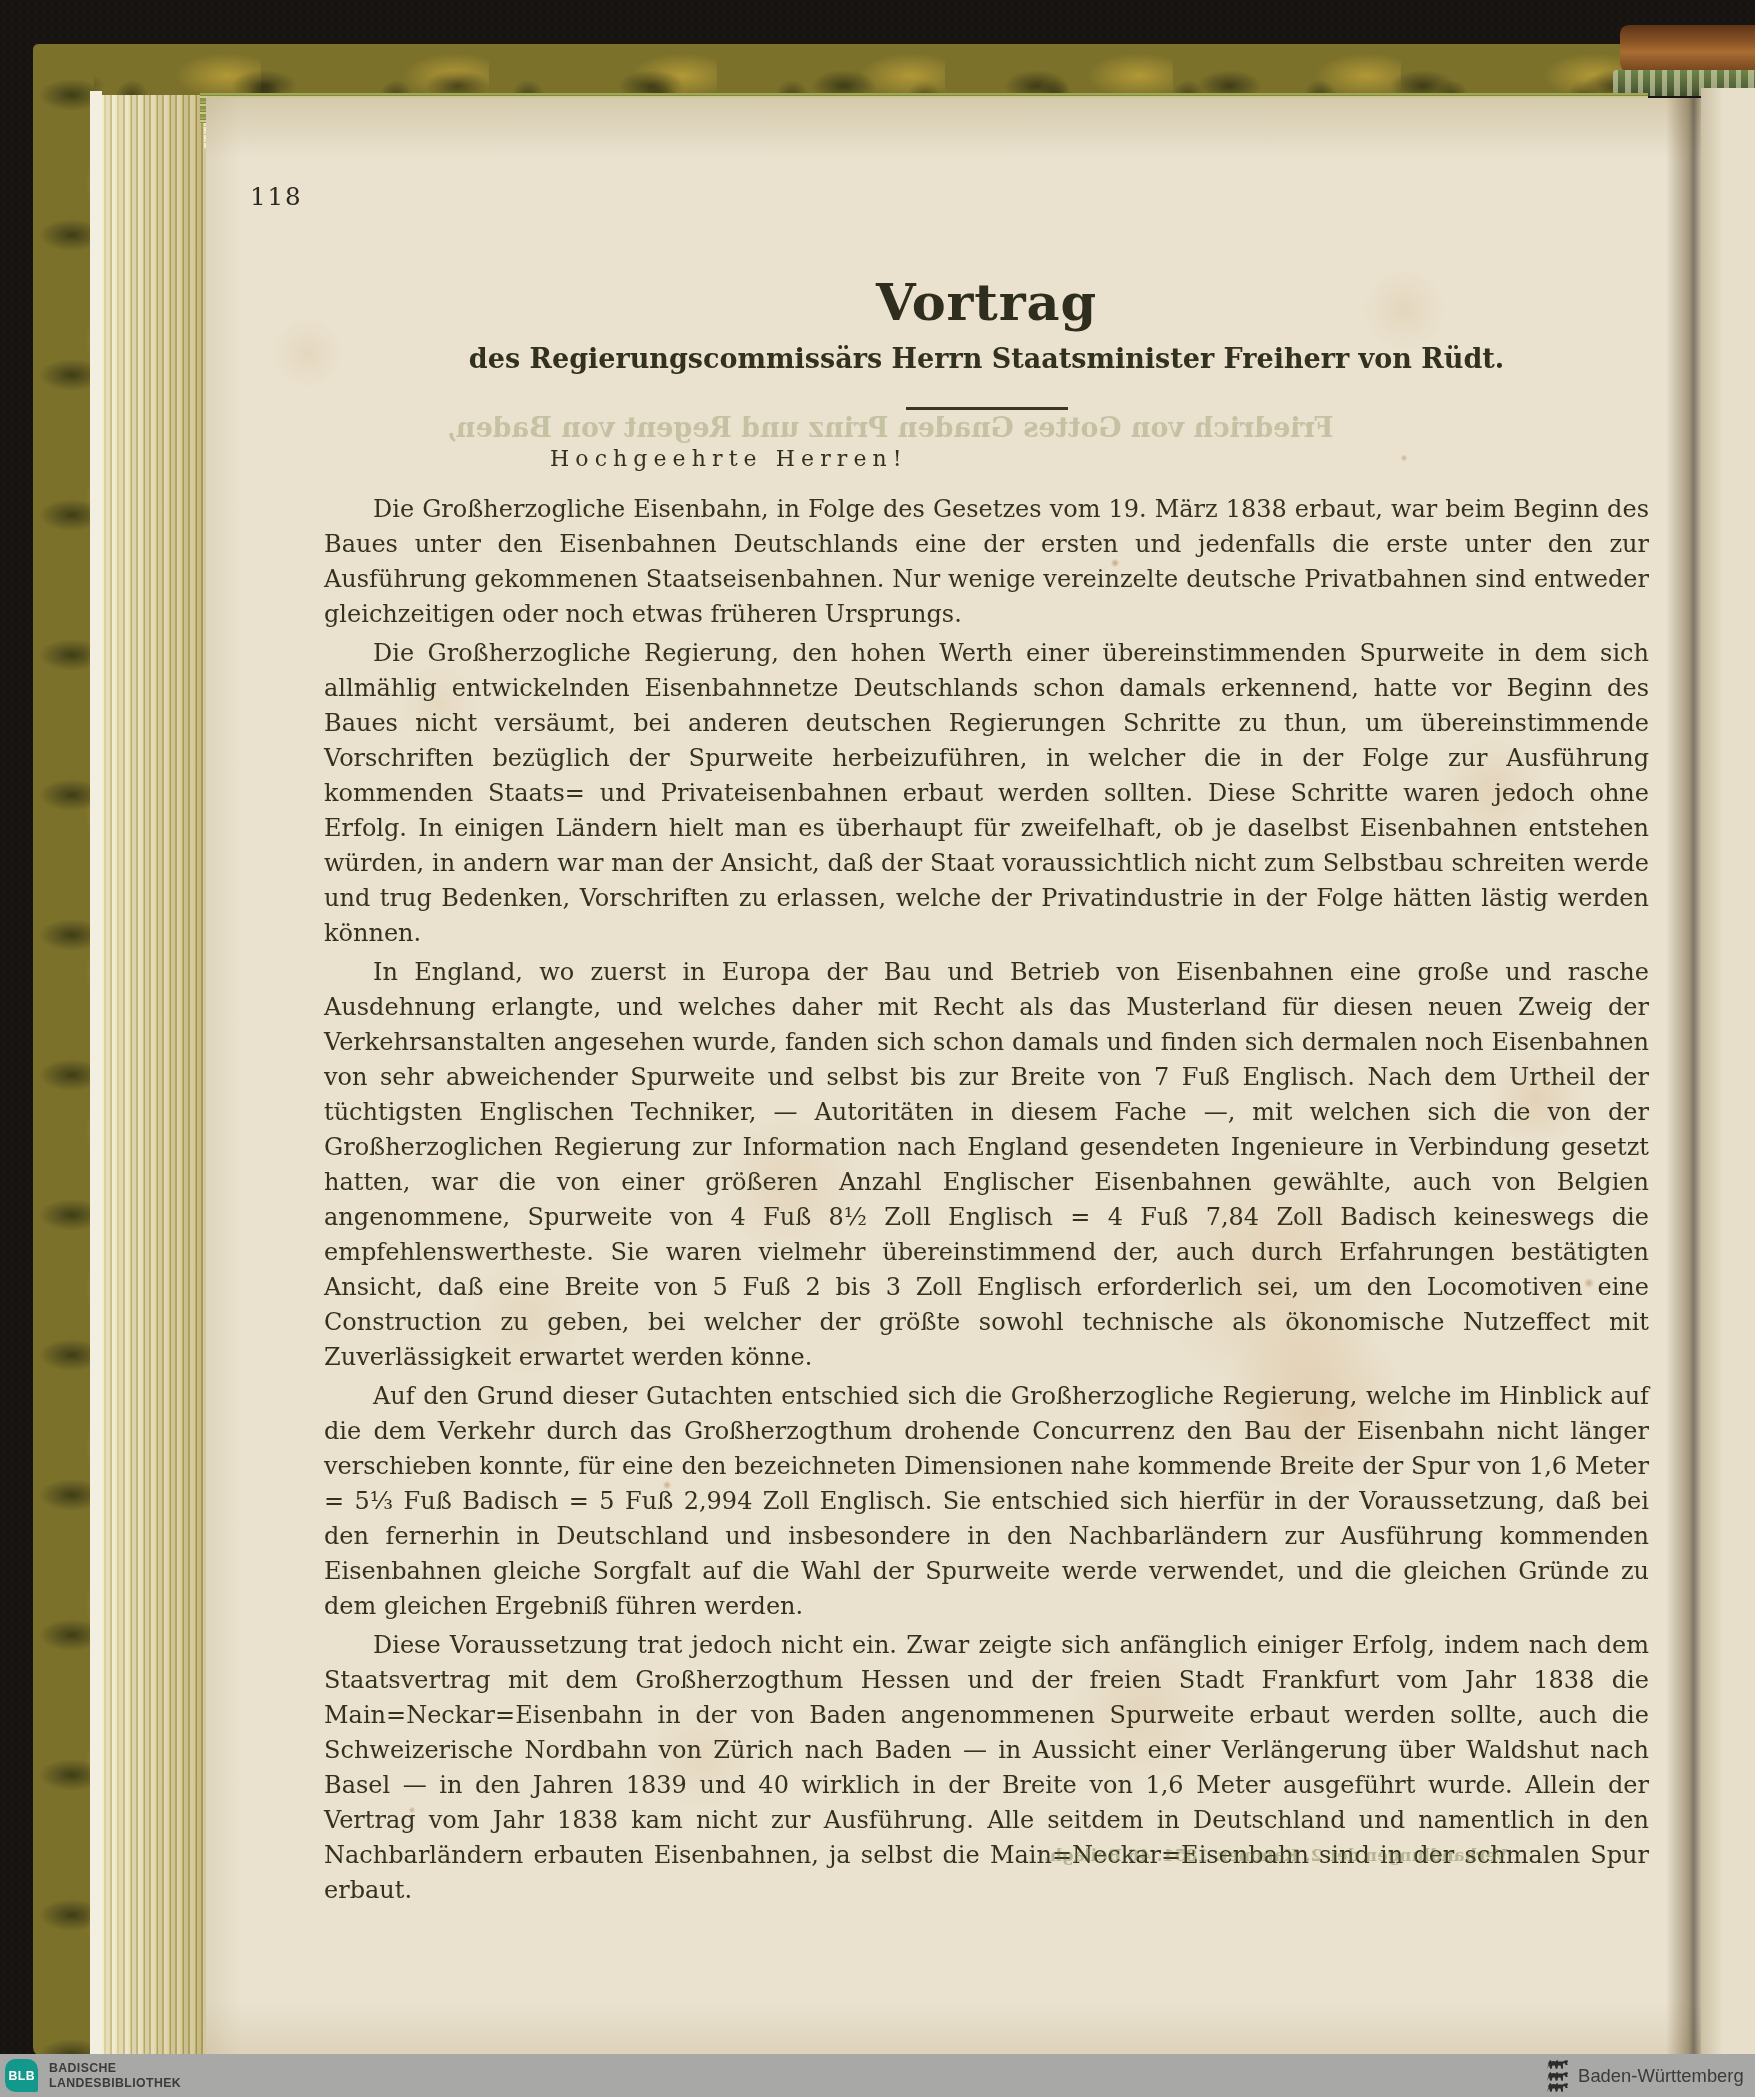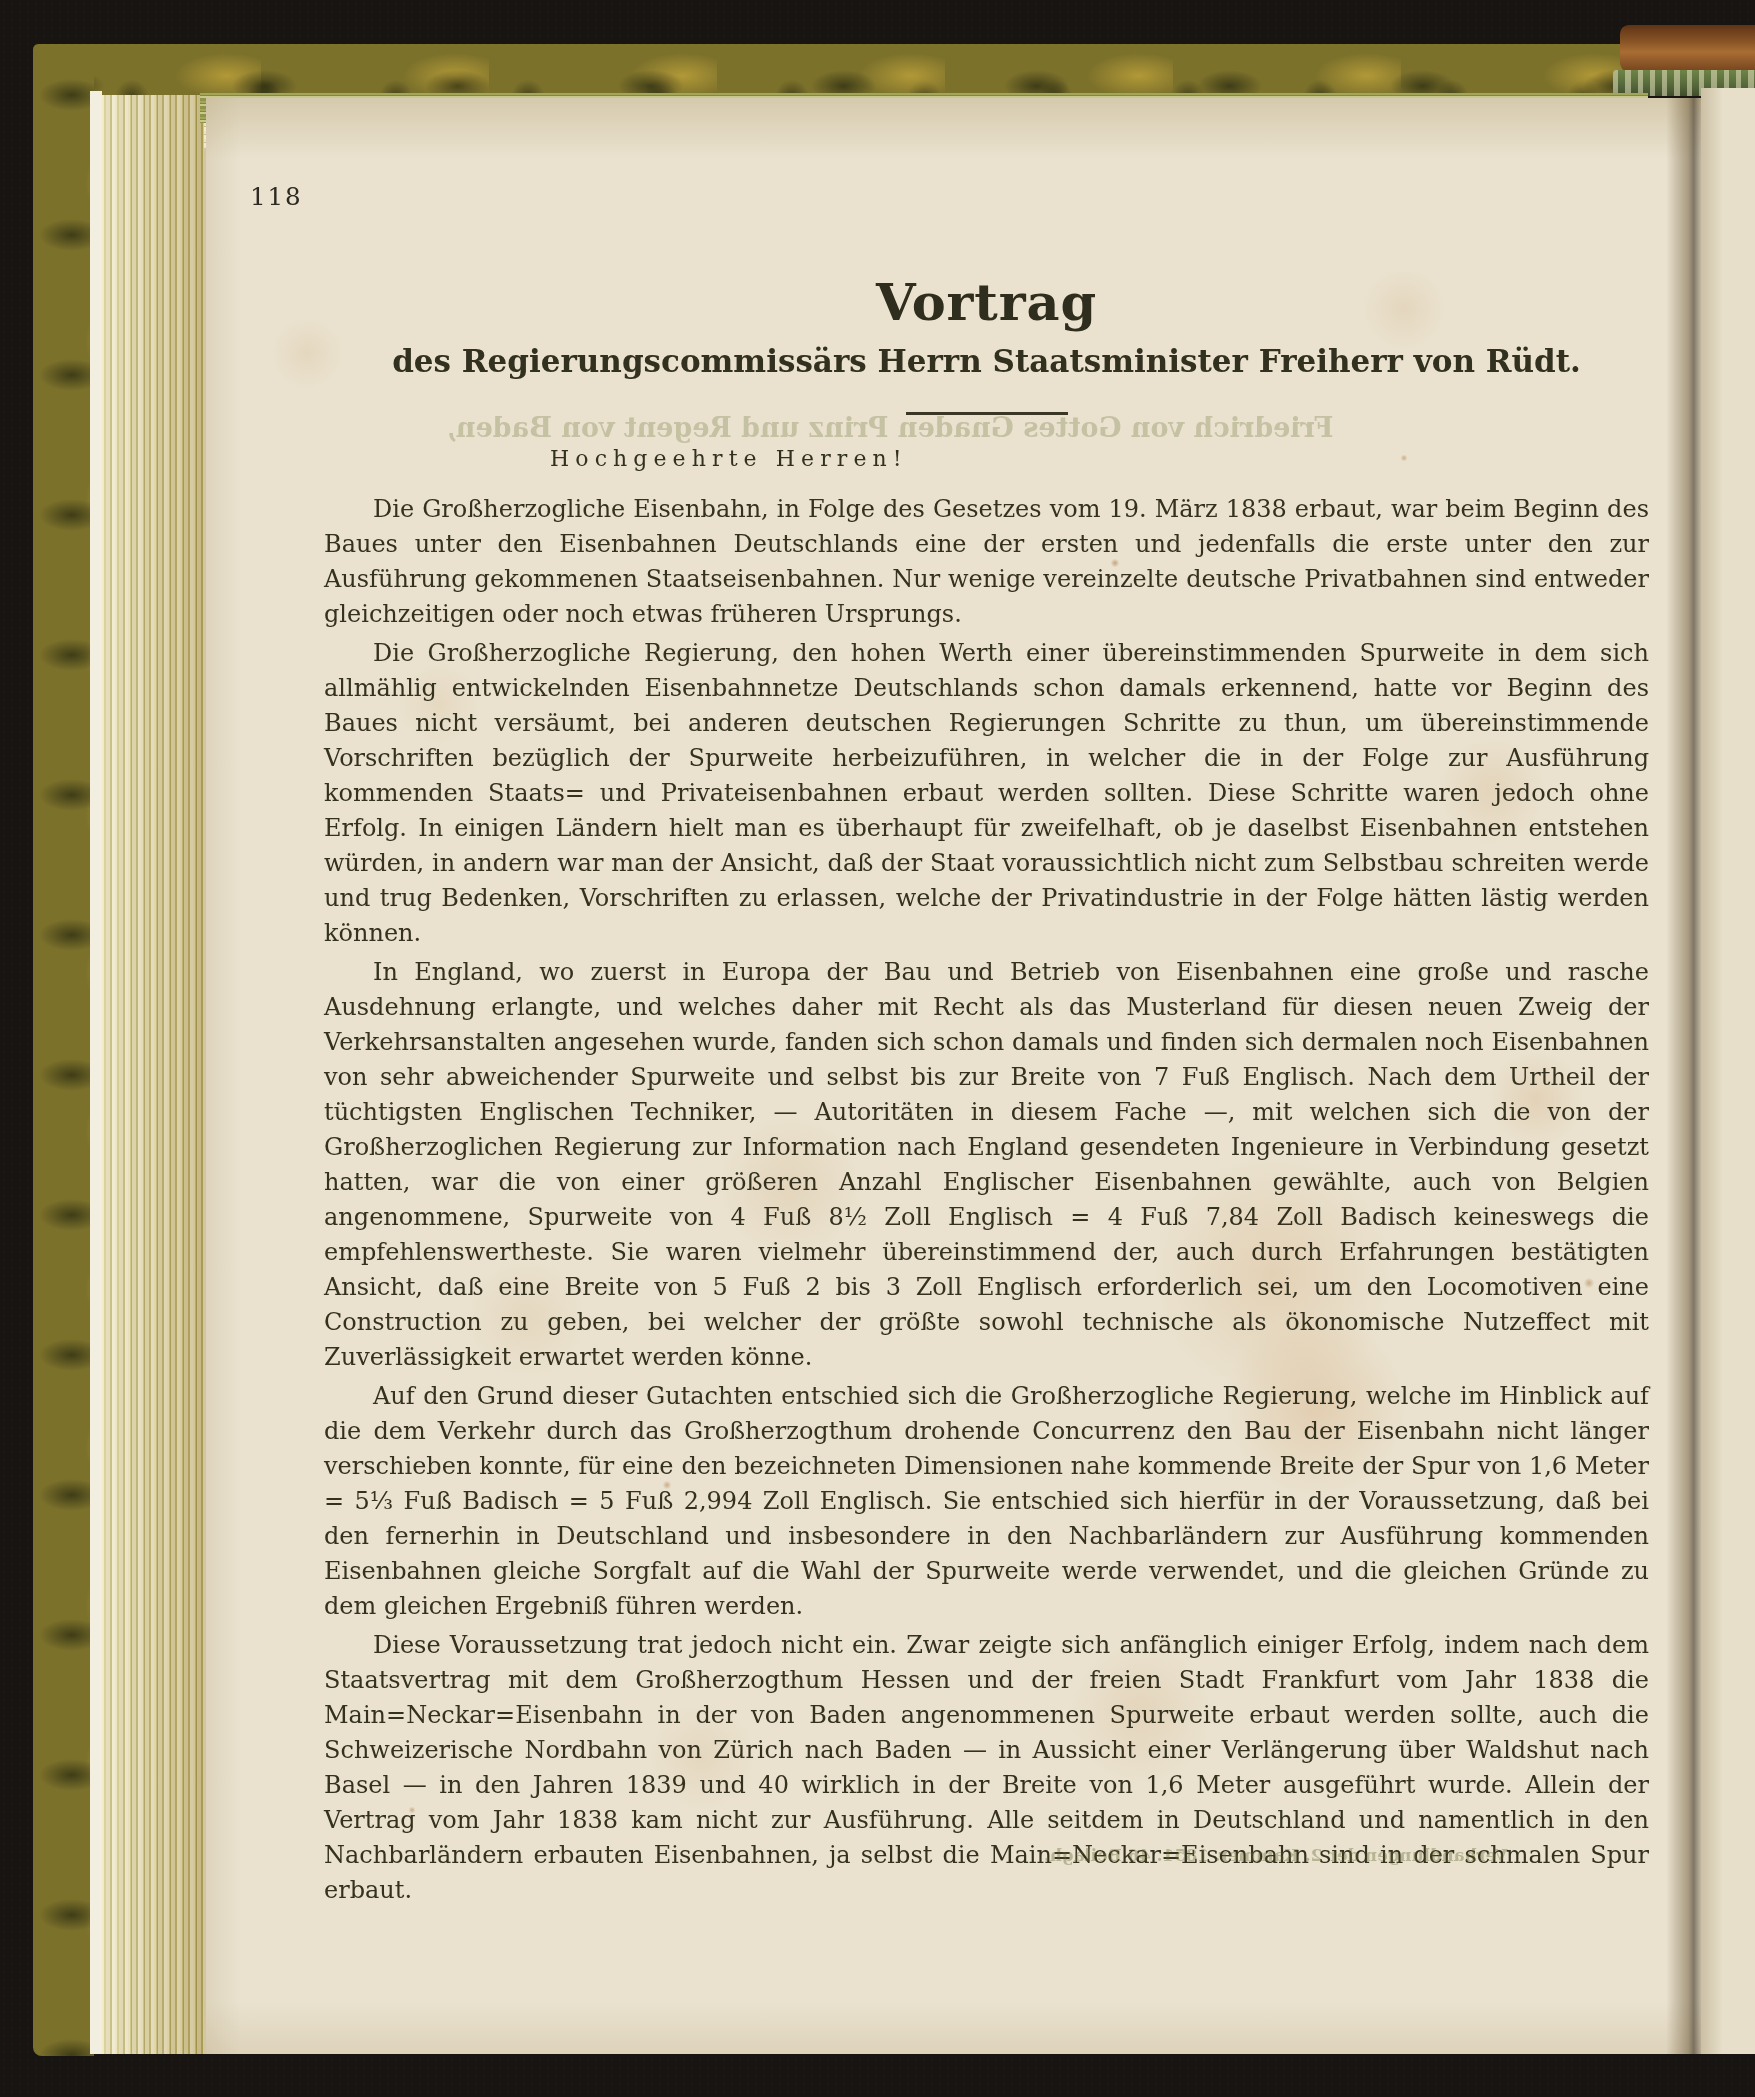--- a/index.html
+++ b/index.html
@@ -75,21 +75,21 @@
       radial-gradient(circle 3.5px at 1198px 360px, rgba(150,90,30,.40), transparent 100%),
       radial-gradient(circle 4.4px at 461px 1387px, rgba(150,90,30,.40), transparent 100%),
       radial-gradient(circle 5.3px at 1383px 1185px, rgba(150,90,30,.40), transparent 100%),
       radial-gradient(circle 3.5px at 206px 1712px, rgba(150,90,30,.40), transparent 100%);
   }
 
   .pageno{position:absolute;left:44px;top:84px;font-size:24.6px;letter-spacing:1.8px;color:#2c2a22;}
 
   .heading-block{position:absolute;left:114px;top:165px;width:1333px;text-align:center;}
   .doc-title{font-size:51px;font-weight:bold;line-height:54px;letter-spacing:0.9px;color:#2f2d1d;margin:12px;}
-  .doc-subtitle{font-size:31px;font-weight:bold;margin-top:14px;color:#32301f;}
+  .doc-subtitle{font-size:27px;font-weight:bold;margin-top:14px;color:#32301f;}
   .rule{width:162px;height:2.6px;background:#3a3726;margin:33px auto 0 auto;}
 
   .ghost{color:rgba(112,116,62,.30);filter:blur(0.6px);transform:scaleX(-1);white-space:nowrap;
     font-weight:bold;position:absolute;pointer-events:none;}
   .ghost-heading{left:219px;top:314px;width:930px;font-size:27px;text-align:center;}
   .ghost-imprint{left:838px;top:1747px;font-size:16.7px;font-weight:bold;color:rgba(100,104,52,.38);}
 
   .salutation{position:absolute;left:344px;top:348px;font-size:22px;letter-spacing:6.1px;color:#32301f;}
 
   .body-text{position:absolute;left:114px;top:390px;width:1333px;
@@ -151,15 +151,38 @@
       <p>Auf den Grund dieser Gutachten entschied sich die Großherzogliche Regierung, welche im Hinblick auf die dem Verkehr durch das Großherzogthum drohende Concurrenz den Bau der Eisenbahn nicht länger verschieben konnte, für eine den bezeichneten Dimensionen nahe kommende Breite der Spur von 1,6 Meter = 5⅓ Fuß Badisch = 5 Fuß 2,994 Zoll Englisch. Sie entschied sich hierfür in der Voraussetzung, daß bei den fernerhin in Deutschland und insbesondere in den Nachbarländern zur Ausführung kommenden Eisenbahnen gleiche Sorgfalt auf die Wahl der Spurweite werde verwendet, und die gleichen Gründe zu dem gleichen Ergebniß führen werden.</p>
       <p>Diese Voraussetzung trat jedoch nicht ein. Zwar zeigte sich anfänglich einiger Erfolg, indem nach dem Staatsvertrag mit dem Großherzogthum Hessen und der freien Stadt Frankfurt vom Jahr 1838 die Main=Neckar=Eisenbahn in der von Baden angenommenen Spurweite erbaut werden sollte, auch die Schweizerische Nordbahn von Zürich nach Baden — in Aussicht einer Verlängerung über Waldshut nach Basel — in den Jahren 1839 und 40 wirklich in der Breite von 1,6 Meter ausgeführt wurde. Allein der Vertrag vom Jahr 1838 kam nicht zur Ausführung. Alle seitdem in Deutschland und namentlich in den Nachbarländern erbauten Eisenbahnen, ja selbst die Main=Neckar=Eisenbahn sind in der schmalen Spur erbaut.</p>
     </div>
 
     <div class="ghost ghost-imprint">Verhandlungen der 2. Kammer. 1851. 46 Beilagh.</div>
   </div>
 
   <div class="gutter"></div>
   <div class="next-page"></div>
 
+  <div class="footer">
+    <div class="blb-logo">
+      <span>BLB</span>
+    </div>
+    <div class="blb-name">
+      <div>BADISCHE</div>
+      <div>LANDESBIBLIOTHEK</div>
+    </div>
+    <div class="bw-block">
+      <div class="bw-lions">
+        <svg width="24.6" height="10.5" viewBox="0 0 30 13">
+          <path d="M2 12 L4 7 Q3 4 5 3 L6 1 L8 3 Q10 2 13 3 L15 1 L16 3 L22 3 Q26 1 28 2 Q29 3 27 5 L28 7 Q27 8 25 7 L24 5 L22 6 L22 12 L20 12 L19 8 L16 8 L15 12 L13 12 L12 8 L9 8 L8 12 L6 12 L5 8 L4 9 Z" fill="#2c2c2a"></path>
+        </svg>
+        <svg width="24.6" height="10.5" viewBox="0 0 30 13">
+          <path d="M2 12 L4 7 Q3 4 5 3 L6 1 L8 3 Q10 2 13 3 L15 1 L16 3 L22 3 Q26 1 28 2 Q29 3 27 5 L28 7 Q27 8 25 7 L24 5 L22 6 L22 12 L20 12 L19 8 L16 8 L15 12 L13 12 L12 8 L9 8 L8 12 L6 12 L5 8 L4 9 Z" fill="#2c2c2a"></path>
+        </svg>
+        <svg width="24.6" height="10.5" viewBox="0 0 30 13">
+          <path d="M2 12 L4 7 Q3 4 5 3 L6 1 L8 3 Q10 2 13 3 L15 1 L16 3 L22 3 Q26 1 28 2 Q29 3 27 5 L28 7 Q27 8 25 7 L24 5 L22 6 L22 12 L20 12 L19 8 L16 8 L15 12 L13 12 L12 8 L9 8 L8 12 L6 12 L5 8 L4 9 Z" fill="#2c2c2a"></path>
+        </svg>
+      </div>
+      <span class="bw-text">Baden-Württemberg</span>
+    </div>
+  </div>
 
 </div>
 
 
 </body></html>

